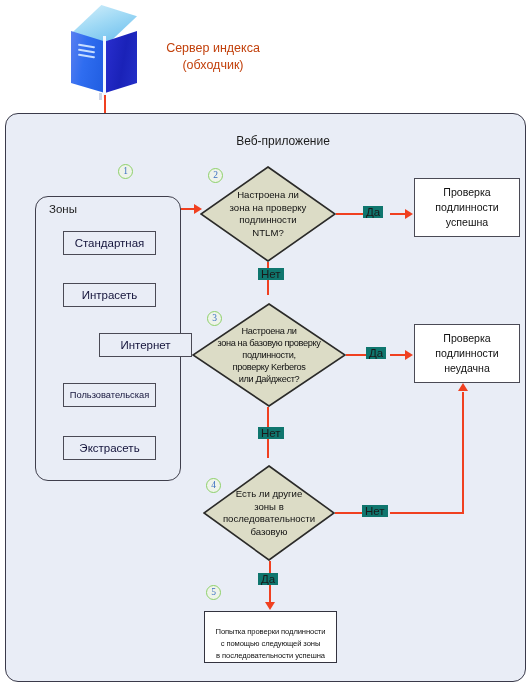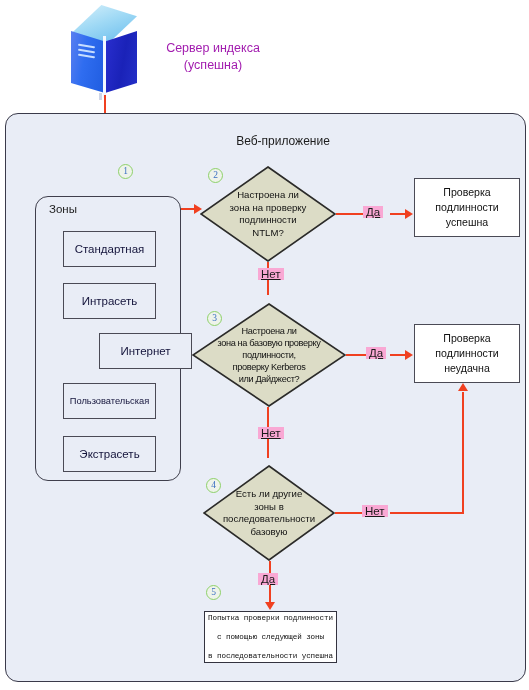--- a/index.html
+++ b/index.html
@@ -31,40 +31,40 @@
   }
   .srv-seam{
     position:absolute;left:35px;top:31px;width:3px;height:62px;
     background:#f3f8ff;transform:skewY(0deg);
   }
   .srv-slot{position:absolute;width:17px;height:2px;background:#cfe4ff;opacity:.95;
             transform:rotate(9deg);border-radius:1px;}
   .srv-stand{position:absolute;left:31px;top:88px;width:3px;height:7px;background:#cfd6e6;}
 
   #server-label{left:148px;top:40px;width:130px;text-align:center;
-                font-size:12.5px;line-height:17px;color:#a21caf;}
+                font-size:12.5px;line-height:17px;color:#c2410c;}
 
   
   #webapp-panel{
     left:5px;top:113px;width:521px;height:569px;
     background:#e9edf6;border:1px solid #3a3a4a;border-radius:13px;
     box-sizing:border-box;
   }
   #webapp-title{left:208px;top:134px;width:150px;text-align:center;
                 font-size:12px;color:#1c1c1c;}
 
   
   #zones-panel{
     left:35px;top:196px;width:146px;height:285px;
     background:#e9edf6;border:1.6px solid #3f3f4c;border-radius:13px;
     box-sizing:border-box;
   }
   #zones-title{left:49px;top:203px;font-size:11.5px;color:#1c1c1c;}
   .zone-box{
-    left:63px;width:93px;height:36px;background:#e9edf6;
+    left:63px;width:93px;height:24px;background:#e9edf6;
     border:1.6px solid #4a4a55;box-sizing:border-box;
     display:flex;align-items:center;justify-content:center;
     font-size:11.5px;color:#13133a;
   }
   .zone-box.small{font-size:9.3px;}
   #zone-0{top:231px;} #zone-1{top:283px;} #zone-2{top:333px;margin-left:36px;}
   #zone-3{top:383px;} #zone-4{top:436px;}
 
   
   .diamond-wrap{}
@@ -91,41 +91,40 @@
   .result-box{
     background:#ffffff;border:1.8px solid #4a4a55;box-sizing:border-box;
     display:flex;flex-direction:column;align-items:center;justify-content:center;
     font-size:10.6px;line-height:15px;color:#111;text-align:center;
   }
   #box-success{left:414px;top:178px;width:106px;height:59px;}
   #box-failure{left:414px;top:324px;width:106px;height:59px;}
   #box-retry{
     left:204px;top:611px;width:133px;height:52px;background:#fff;
     border:1.4px solid #33333f;box-sizing:border-box;
-    display:flex;flex-direction:column;align-items:center;justify-content:space-between;
+    display:flex;flex-direction:column;align-items:center;justify-content:flex-end;
     font-size:7.6px;line-height:12px;color:#111;text-align:center;
     letter-spacing:-0.1px;
-    font-family:Liberation Mono, monospace;
   }
   .rb-line{display:block;}
 
   
   .ln{background:#f04020;position:absolute;}
   .ln-v{width:1.8px;}
   .ln-h{height:1.8px;}
   .arrow{position:absolute;width:0;height:0;}
   .arrow-down{border-left:5px solid transparent;border-right:5px solid transparent;
               border-top:8px solid #f04020;}
   .arrow-up{border-left:5px solid transparent;border-right:5px solid transparent;
             border-bottom:8px solid #f04020;}
   .arrow-right{border-top:5px solid transparent;border-bottom:5px solid transparent;
                border-left:8px solid #f04020;}
 
-  .edge-label{position:absolute;font-size:11.5px;color:#1a1a1a;background:#f9a8d4;
-              padding:0 3px;text-decoration:underline;}
+  .edge-label{position:absolute;font-size:11.5px;color:#1a1a1a;background:#0f766e;
+              padding:0 3px;}
 
   
   .step-marker{
     position:absolute;width:15px;height:15px;border-radius:50%;
     border:1.6px solid #8ed16a;box-sizing:border-box;background:#eef3ea;
     color:#3b6fc4;font-size:9.5px;line-height:12px;text-align:center;
     font-family:"Liberation Serif","DejaVu Serif",serif;
   }
   #marker-1{left:118px;top:164px;}
   #marker-2{left:208px;top:168px;}
@@ -141,21 +140,21 @@
   <div class="srv-left"></div>
   <div class="srv-right"></div>
   <div class="srv-seam"></div>
   <div class="srv-slot" style="left:10px;top:40px;"></div>
   <div class="srv-slot" style="left:10px;top:45px;"></div>
   <div class="srv-slot" style="left:10px;top:50px;"></div>
   <div class="srv-stand"></div>
 </div>
 <div class="abs" id="server-label">
   <div>Сервер индекса</div>
-  <div>(успешна)</div>
+  <div>(обходчик)</div>
 </div>
 
 <div class="abs ln ln-v" style="left:104px;top:95px;height:95px;"></div>
 <div class="abs arrow arrow-down" style="left:100px;top:188px;"></div>
 
 <div class="abs" id="webapp-panel"></div>
 <div class="abs" id="webapp-title">Веб-приложение</div>
 
 <div class="abs" id="zones-panel"></div>
 <div class="abs" id="zones-title">Зоны</div>

